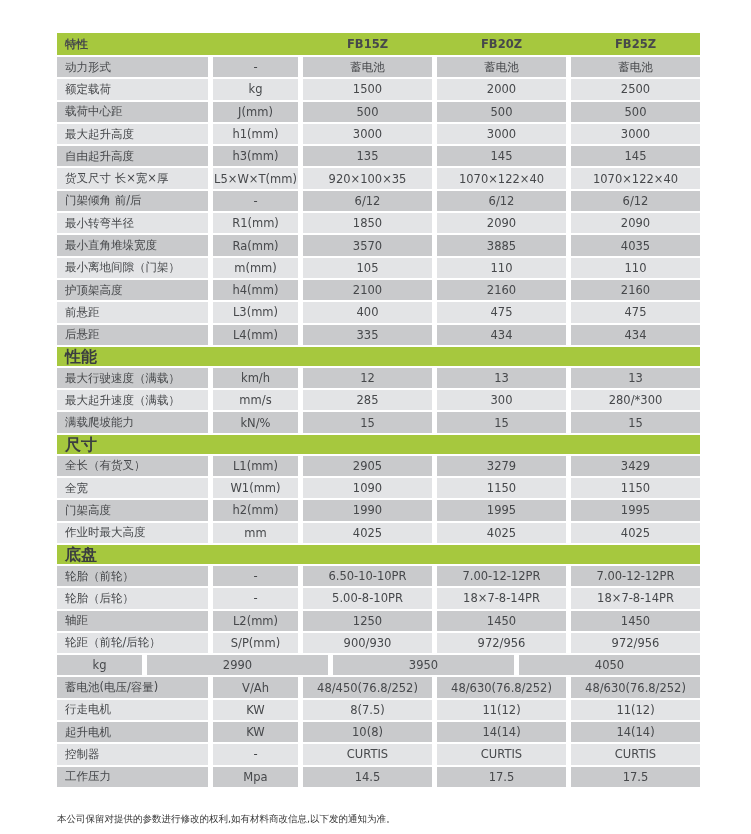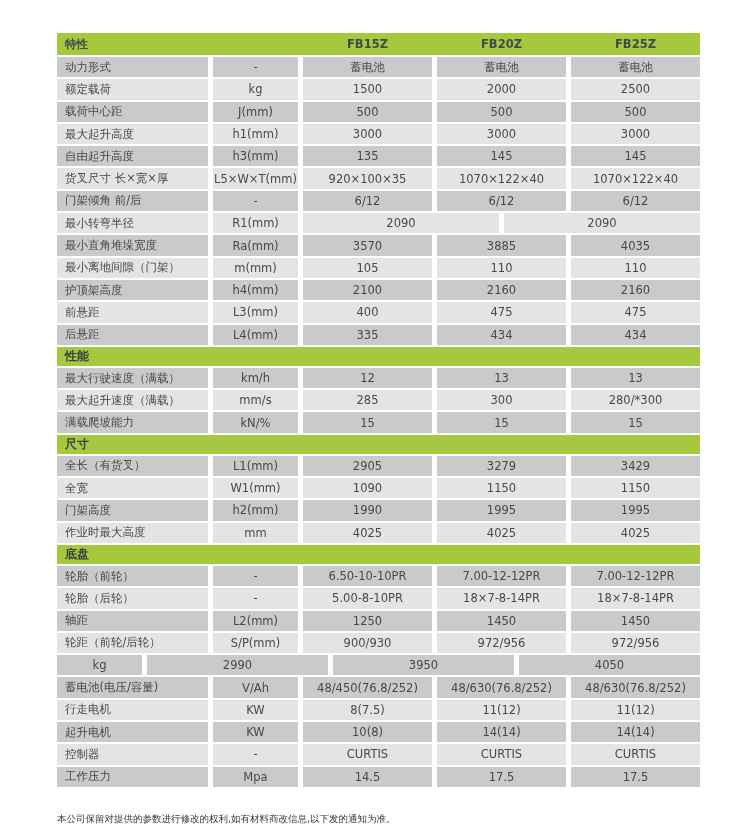--- a/index.html
+++ b/index.html
@@ -22,21 +22,21 @@
   }
   .hcell { background: transparent !important; font-weight: bold; font-size: 12px; color: #3b3e40; }
 
   .sec-header {
     background: #a6c83e;
     height: 19px;
     line-height: 19px;
     margin-bottom: 2px;
     padding-left: 8px;
     font-weight: bold;
-    font-size: 12px;
+    font-size: 16px;
     color: #3b3e40;
   }
 
   .data-row { height: 20.3px; }
 
   .cell {
     display: flex; align-items: center; justify-content: center;
     font-size: 11.5px; color: #46484b;
     overflow: hidden; white-space: nowrap;
   }
@@ -119,20 +119,21 @@
             <div class="row data-row">
               <div class="cell c-label">门架倾角 前/后</div>
               <div class="cell c-unit">-</div>
               <div class="cell c-val">6/12</div>
               <div class="cell c-val">6/12</div>
               <div class="cell c-val">6/12</div>
             </div>
             <div class="row data-row">
               <div class="cell c-label">最小转弯半径</div>
               <div class="cell c-unit">R1(mm)</div>
+              <div class="cell c-val">1850</div>
               <div class="cell c-val">2090</div>
               <div class="cell c-val">2090</div>
             </div>
             <div class="row data-row">
               <div class="cell c-label">最小直角堆垛宽度</div>
               <div class="cell c-unit">Ra(mm)</div>
               <div class="cell c-val">3570</div>
               <div class="cell c-val">3885</div>
               <div class="cell c-val">4035</div>
             </div>

